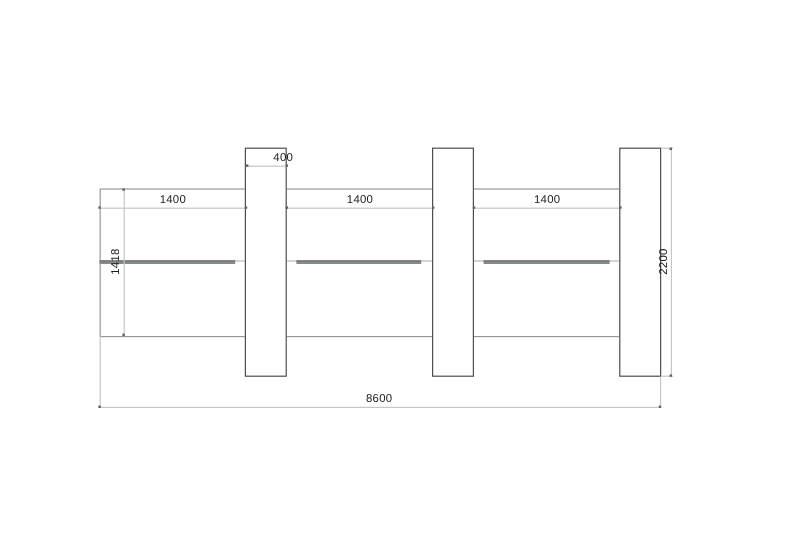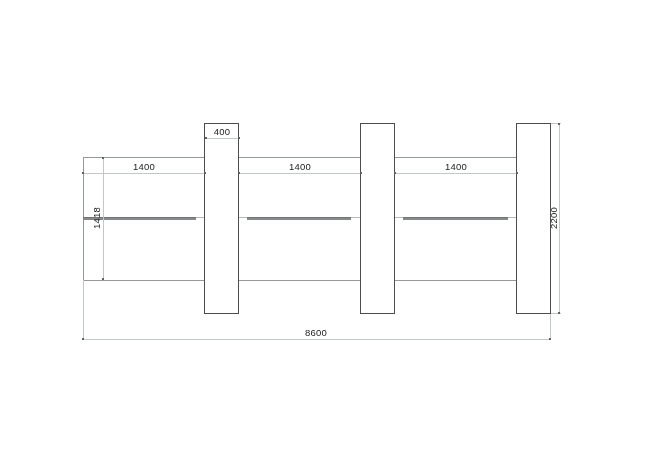--- a/index.html
+++ b/index.html
@@ -47,21 +47,21 @@
   <div class="hline shelf-bar" style="left:403px;top:217px;width:105px;"></div>
 
   <div class="vline dim dimline-v" style="left:103px;top:157px;height:123px;"></div>
   <div class="dimtext rot" style="left:77px;top:213px;width:40px;height:10px;">1418</div>
 
   <div class="rect column" style="left:204px;top:123px;width:35px;height:191px;"></div>
   <div class="rect column" style="left:360px;top:123px;width:35px;height:191px;"></div>
   <div class="rect column" style="left:516px;top:123px;width:35px;height:191px;"></div>
 
   <div class="hline dim dimline-h" style="left:205px;top:138px;width:34px;"></div>
-  <div class="dimtext" style="left:202px;top:127px;width:40px;">400</div>
+  <div class="dimtext" style="left:216px;top:127px;width:40px;">400</div>
 
   <div class="hline dim dimline-h" style="left:551px;top:123px;width:10px;"></div>
   <div class="hline dim dimline-h" style="left:551px;top:313px;width:10px;"></div>
   <div class="vline dim dimline-v" style="left:559px;top:123px;height:191px;"></div>
   <div class="dimtext rot" style="left:534px;top:213px;width:40px;height:10px;">2200</div>
 
   <div class="vline dim dimline-v" style="left:83px;top:280px;height:59px;"></div>
   <div class="vline dim dimline-v" style="left:550px;top:314px;height:25px;"></div>
   <div class="hline dim dimline-h" style="left:83px;top:339px;width:468px;"></div>
   <div class="dimtext" style="left:286px;top:328px;width:60px;">8600</div>

